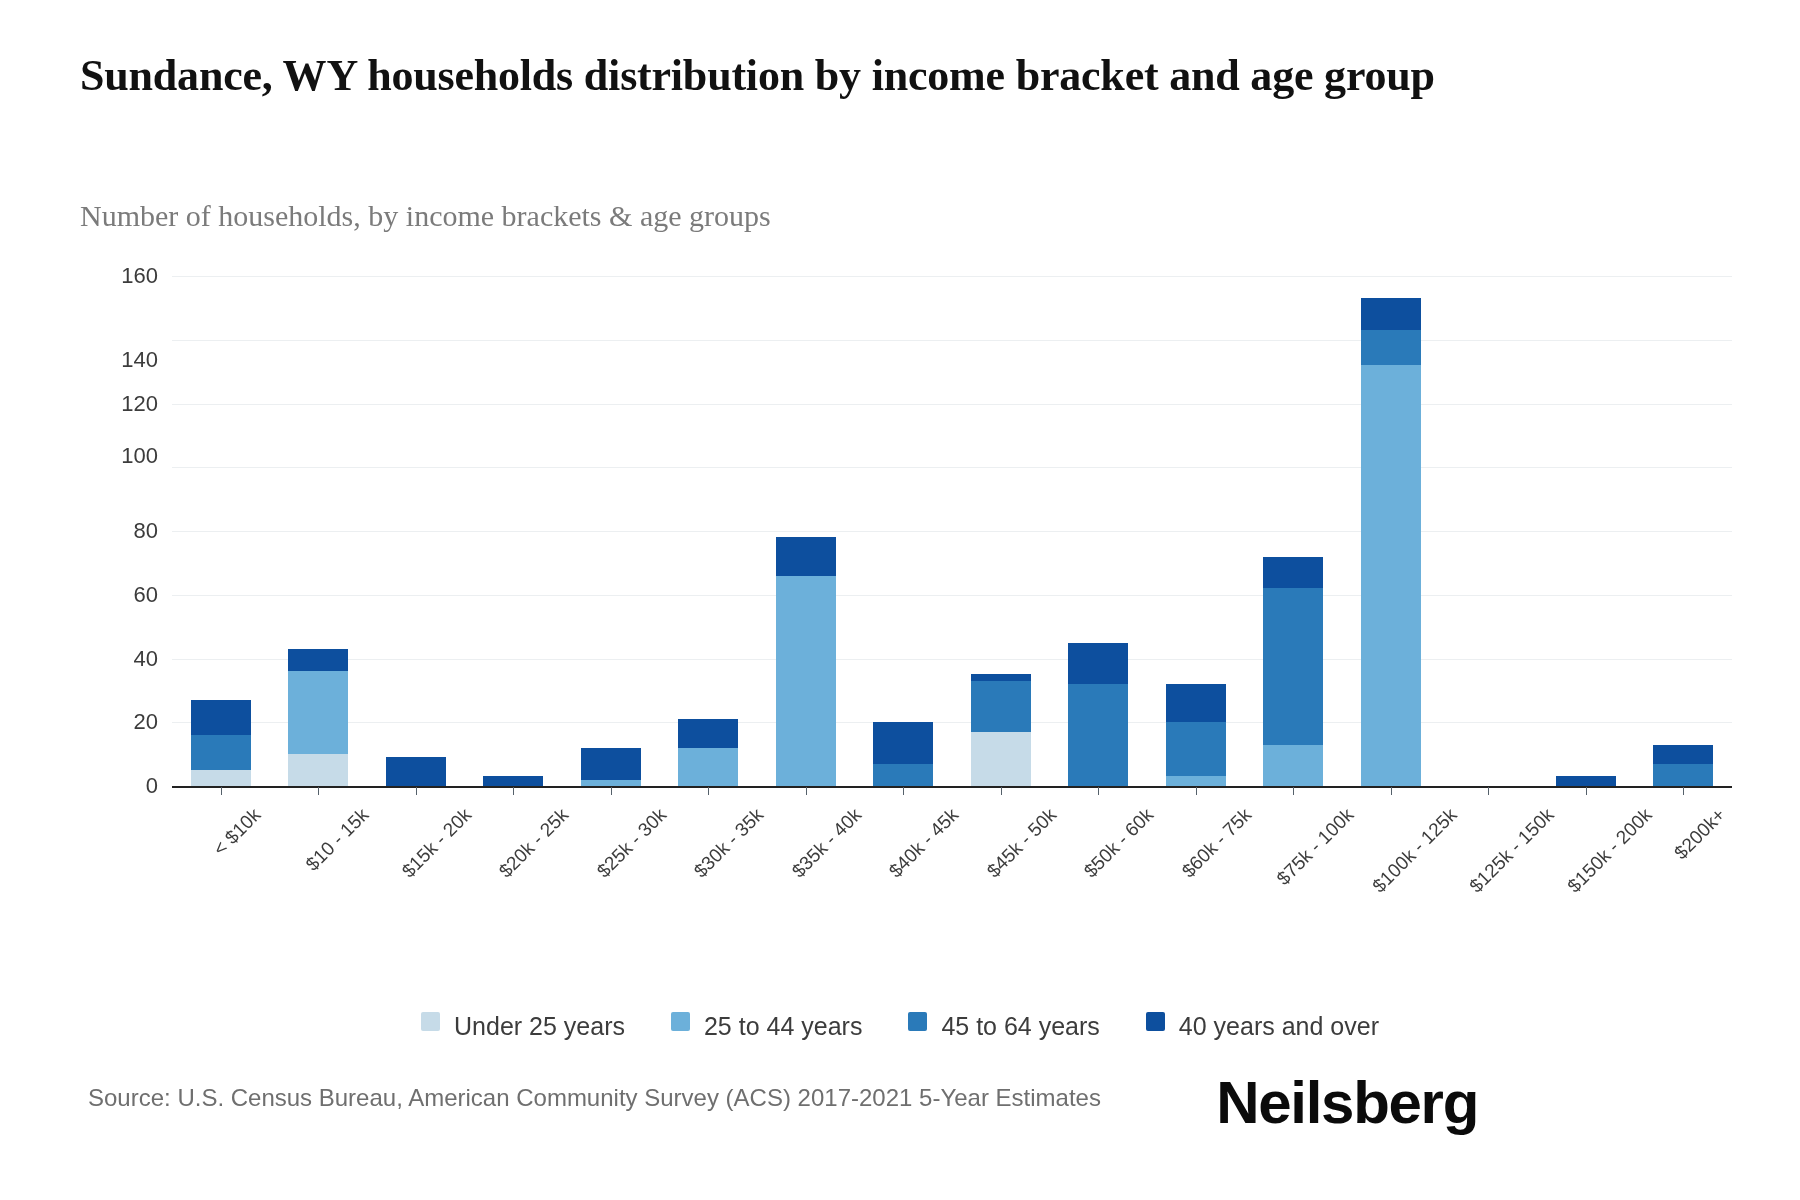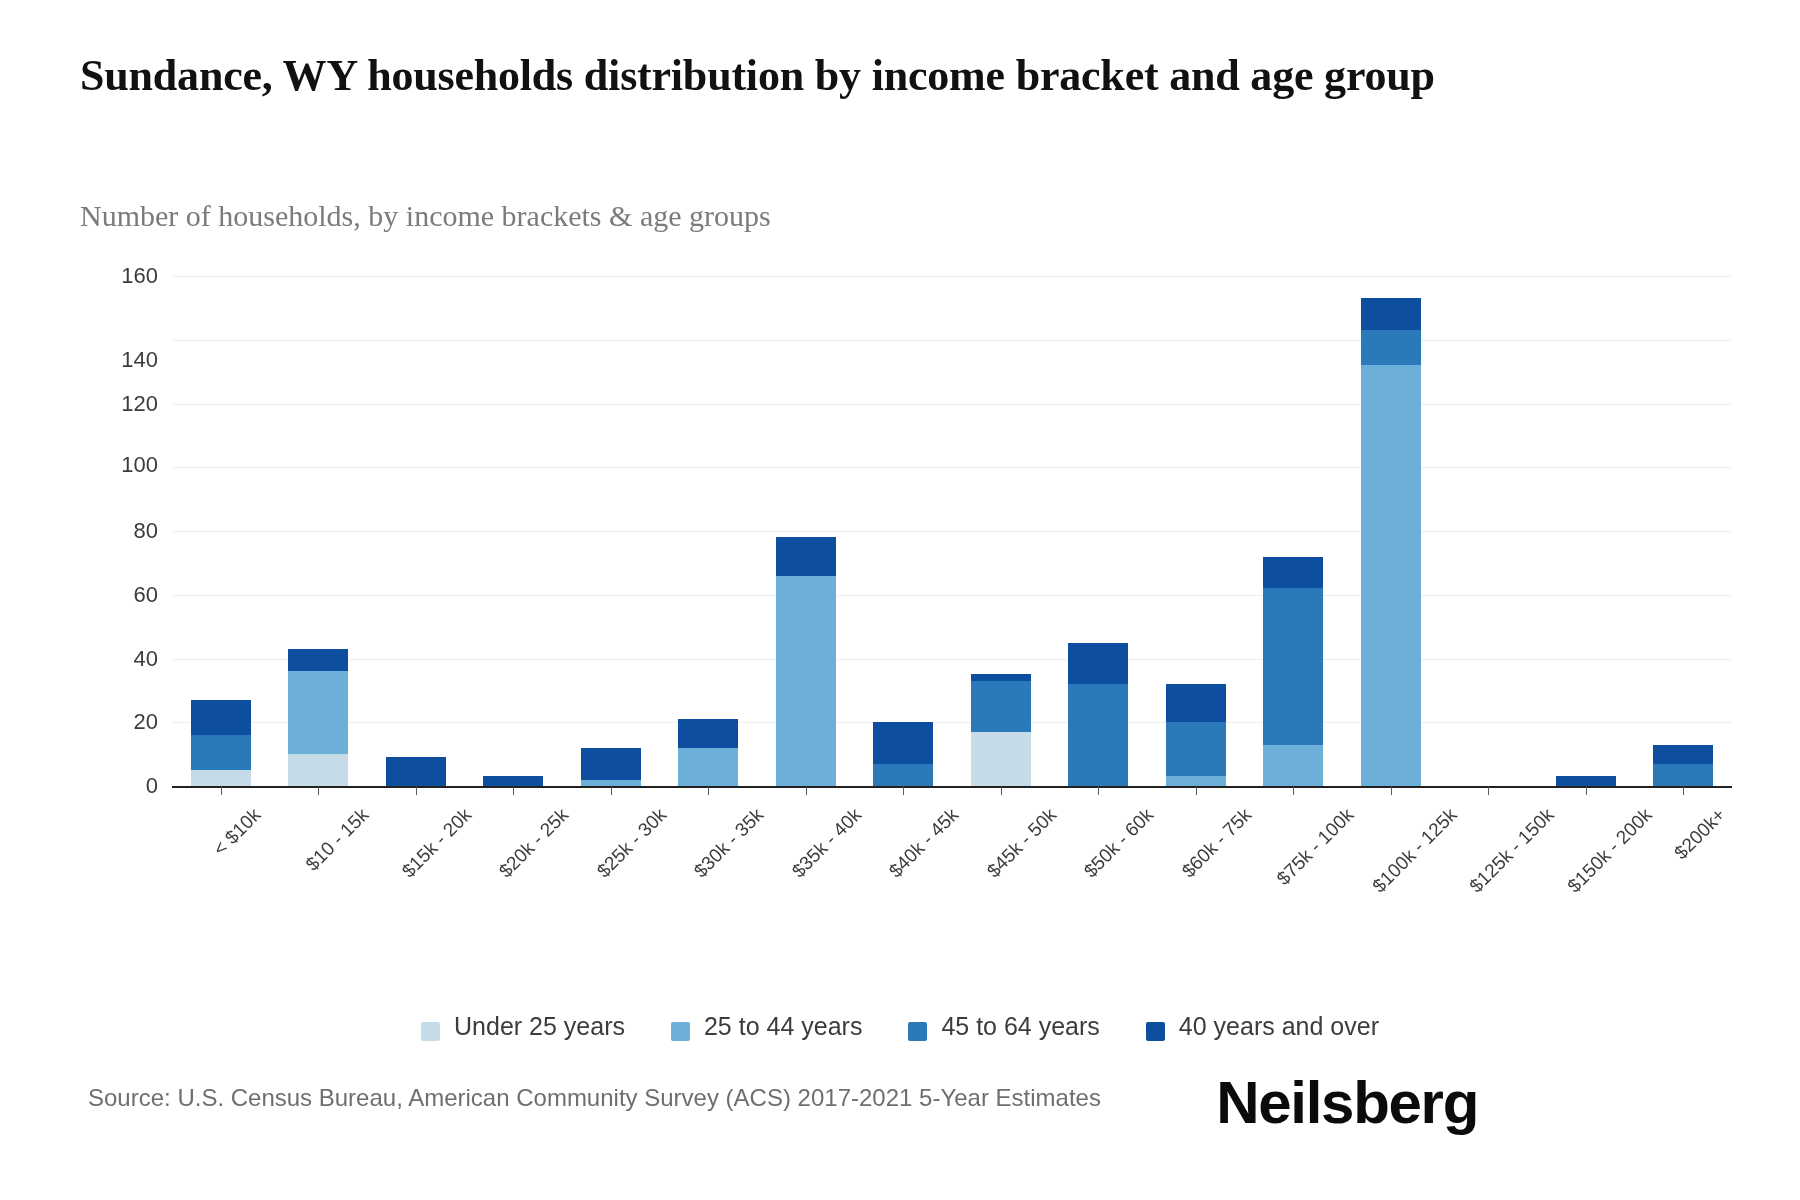--- a/index.html
+++ b/index.html
@@ -149,21 +149,21 @@
     left: 0;
     top: 1012px;
     width: 1800px;
     display: flex;
     justify-content: center;
     align-items: center;
     gap: 46px;
   }
   .legend-item {
     display: flex;
-    align-items: flex-end;
+    align-items: flex-start;
     gap: 14px;
   }
   .legend-swatch {
     width: 19px;
     height: 19px;
     border-radius: 2px;
   }
   .legend-label {
     font-size: 25px;
     color: #3c3c3c;
@@ -196,21 +196,21 @@
 
   <div class="title">Sundance, WY households distribution by income bracket and age group</div>
   <div class="subtitle">Number of households, by income brackets &amp; age groups</div>
 
   <div class="ytick-wrap" id="yaxis">
       <div class="ytick" style="top: 510px;">0</div>
       <div class="ytick" style="top: 446.25px;">20</div>
       <div class="ytick" style="top: 382.5px;">40</div>
       <div class="ytick" style="top: 318.75px;">60</div>
       <div class="ytick" style="top: 255px;">80</div>
-      <div class="ytick" style="top: 189px;">100</div>
+      <div class="ytick" style="top: 180px;">100</div>
       <div class="ytick" style="top: 127.5px;">120</div>
       <div class="ytick" style="top: 63.75px; margin-top: 20px;">140</div>
       <div class="ytick" style="top: 0px;">160</div>
     </div>
   <div class="plot" id="grid">
       <div class="gridline" style="top: 446.25px;"></div>
       <div class="gridline" style="top: 382.5px;"></div>
       <div class="gridline" style="top: 318.75px;"></div>
       <div class="gridline" style="top: 255px;"></div>
       <div class="gridline" style="top: 191.25px;"></div>

